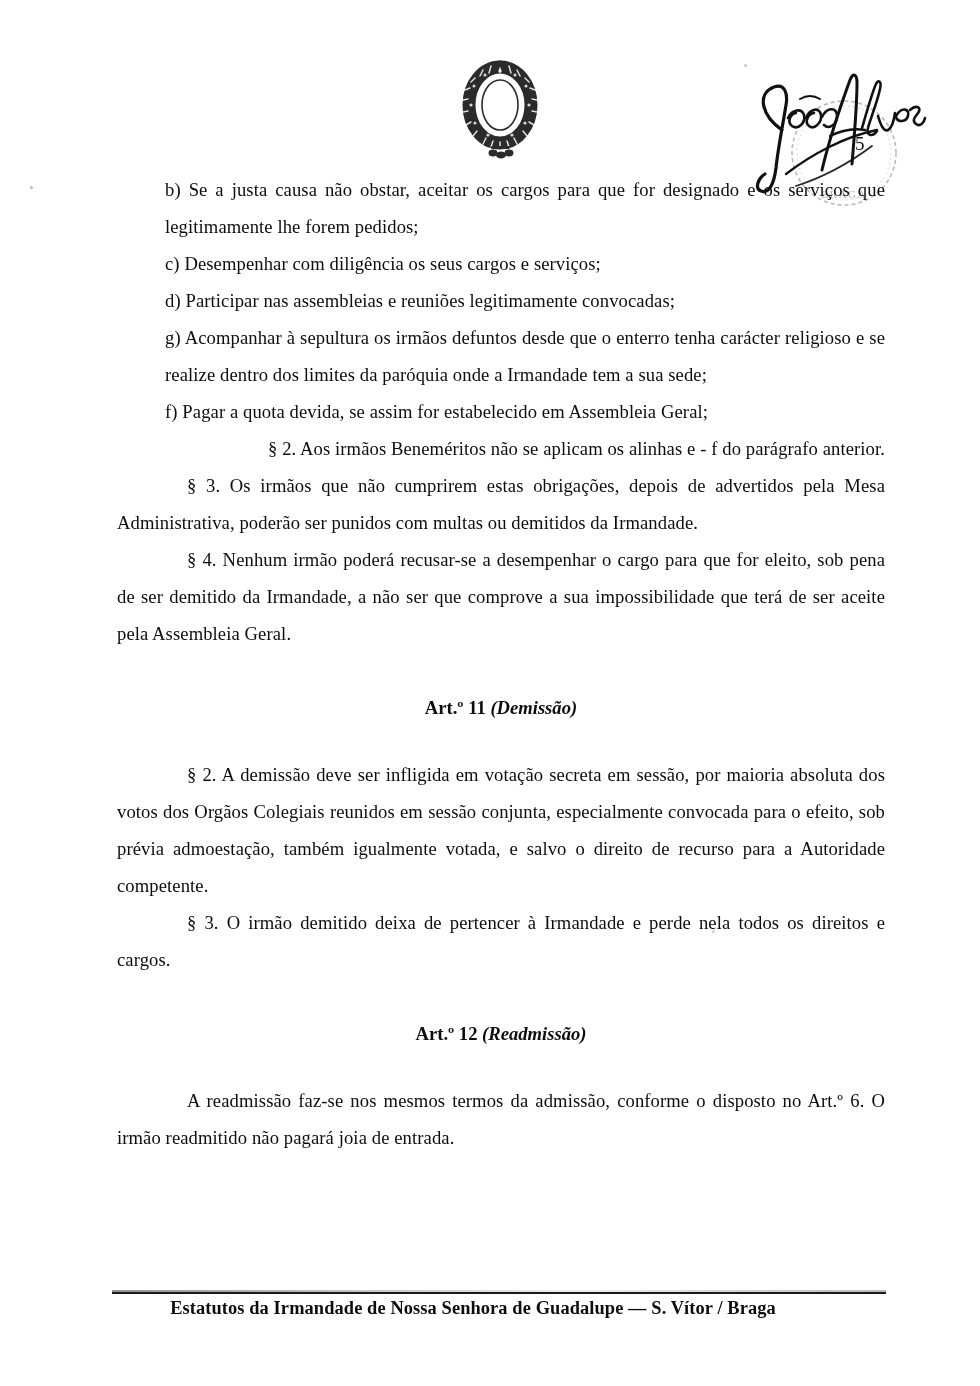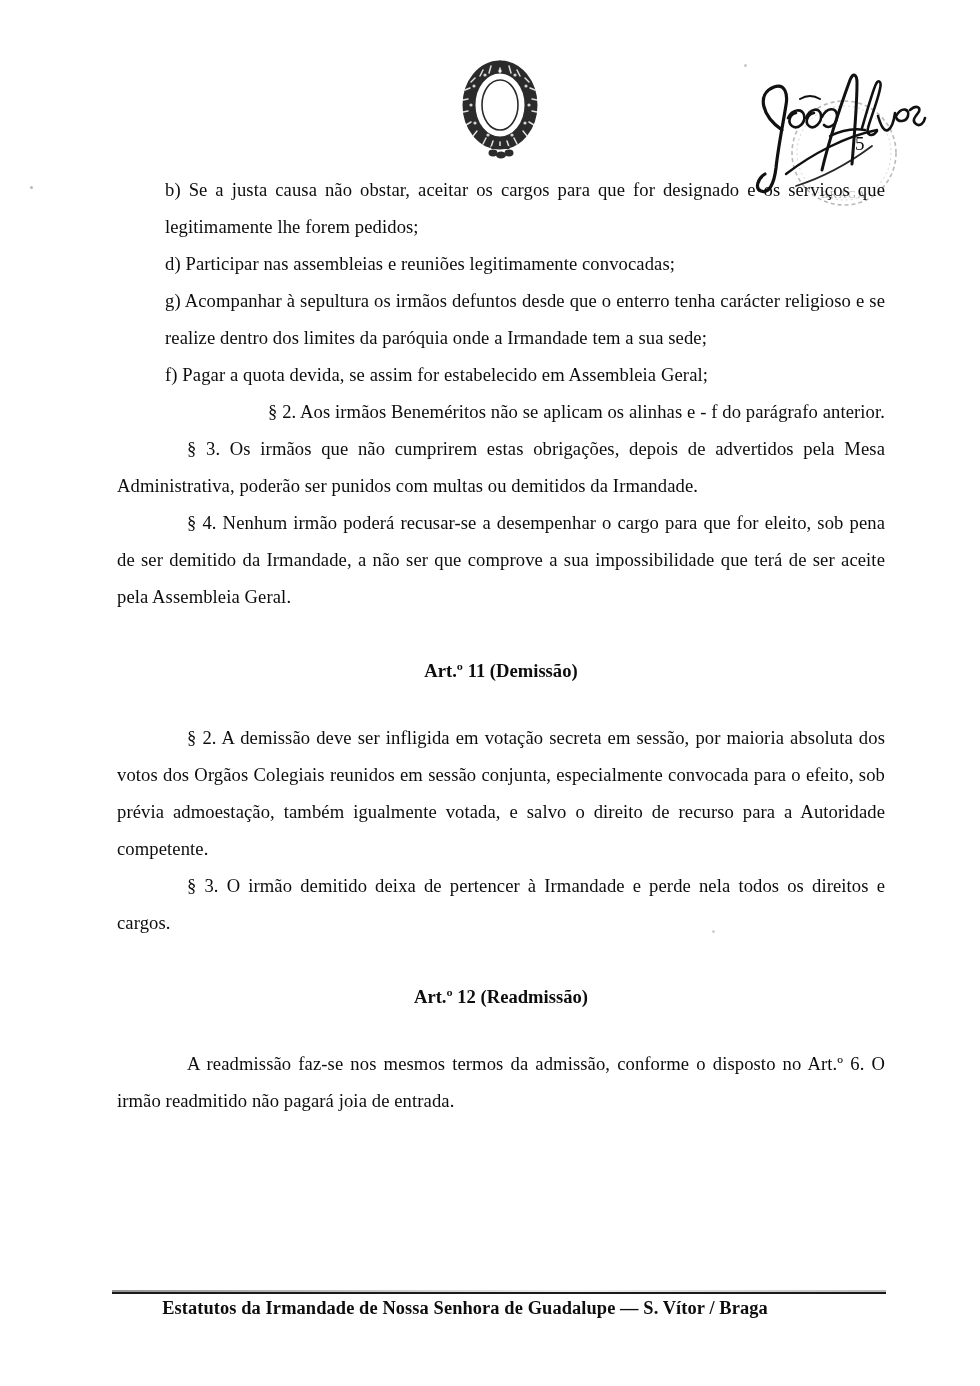--- a/index.html
+++ b/index.html
@@ -73,21 +73,21 @@
   p.para { text-indent: 70px; }
   p.para.left { text-align: right; }
 
   h2.art-head {
     margin: 0;
     font-size: 18.6px;
     font-weight: bold;
     text-align: center;
     line-height: 37px;
   }
-  h2.art-head .art-title { }
+  h2.art-head .art-title { font-style: italic; }
 
   .sp-lg { height: 37px; }
   .sp-md { height: 30px; }
 
   
   .footer-rule {
     position: absolute;
     left: 112px;
     top: 1292px;
     width: 774px;
@@ -97,21 +97,21 @@
   .footer-rule::after{
     content:"";
     position:absolute;
     left:0; top:-4px;
     width: 774px;
     height: 2px;
     background: linear-gradient(to right, rgba(60,60,60,.55), rgba(150,150,150,.15) 60%, rgba(60,60,60,.35));
   }
   .footer-text {
     position: absolute;
-    left: 8px;
+    left: 16px;
     top: 1298px;
     width: 914px;
     text-align: center;
     font-size: 18.4px;
     font-weight: bold;
     letter-spacing: 0.1px;
     font-family: "Liberation Serif", "DejaVu Serif", serif;
   }
 
   
@@ -247,20 +247,21 @@
     <div class="page-number">5</div>
   </div>
 
   <span class="speck"></span>
   <span class="speck2"></span>
   <span class="speck3"></span>
 
   <div class="body-col">
 
     <p class="item">b) Se a justa causa não obstar, aceitar os cargos para que for designado e os serviços que legitimamente lhe forem pedidos;</p>
+    <p class="item nojust">c) Desempenhar com diligência os seus cargos e serviços;</p>
     <p class="item nojust">d) Participar nas assembleias e reuniões legitimamente convocadas;</p>
     <p class="item">g) Acompanhar à sepultura os irmãos defuntos desde que o enterro tenha carácter religioso e se realize dentro dos limites da paróquia onde a Irmandade tem a sua sede;</p>
     <p class="item nojust">f) Pagar a quota devida, se assim for estabelecido em Assembleia Geral;</p>
 
     <p class="para left">§ 2. Aos irmãos Beneméritos não se aplicam os alinhas e - f do parágrafo anterior.</p>
     <p class="para">§ 3. Os irmãos que não cumprirem estas obrigações, depois de advertidos pela Mesa Administrativa, poderão ser punidos com multas ou demitidos da Irmandade.</p>
     <p class="para">§ 4. Nenhum irmão poderá recusar-se a desempenhar o cargo para que for eleito, sob pena de ser demitido da Irmandade, a não ser que comprove a sua impossibilidade que terá de ser aceite pela Assembleia Geral.</p>
 
     <div class="sp-lg"></div>
 

